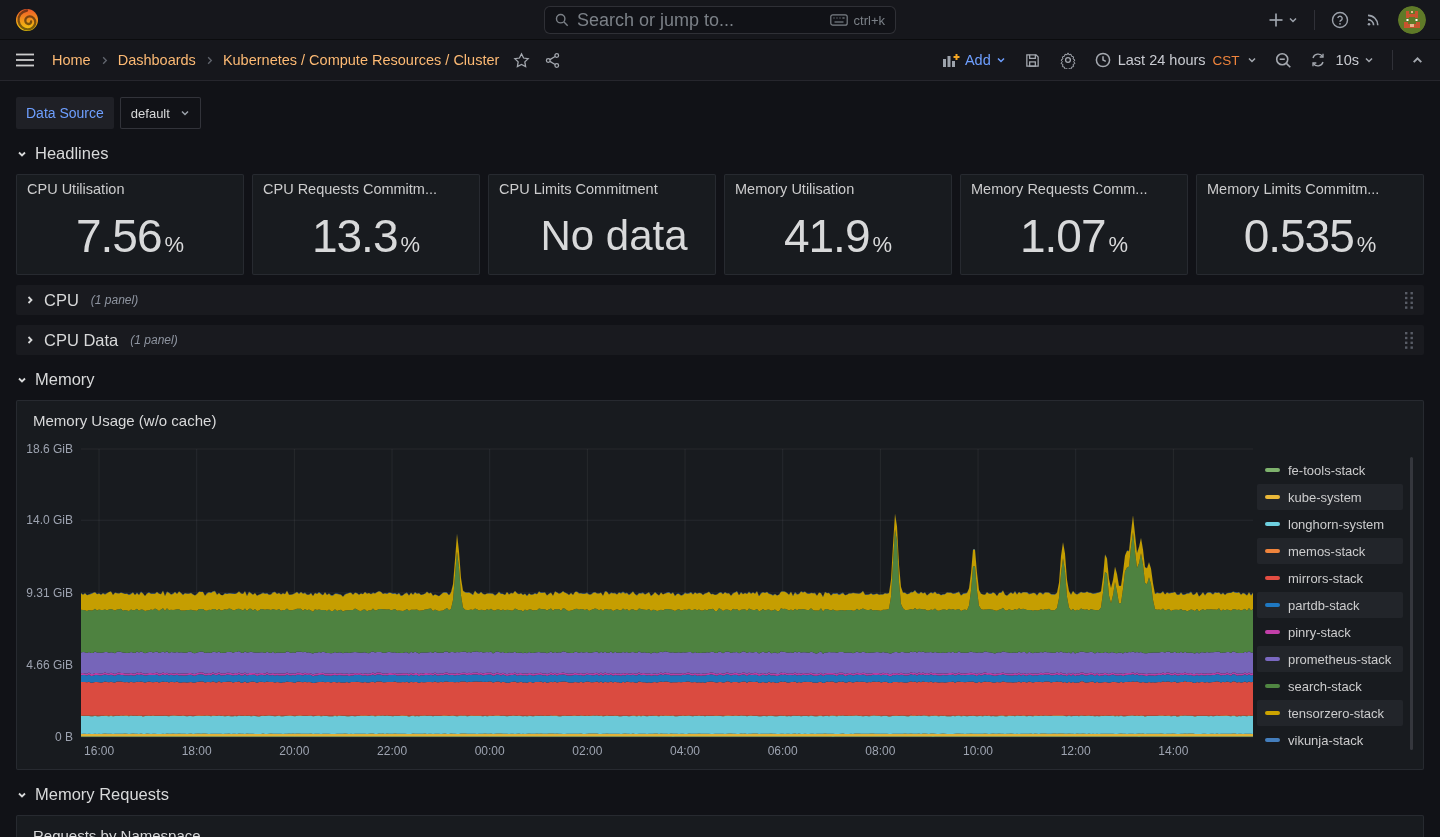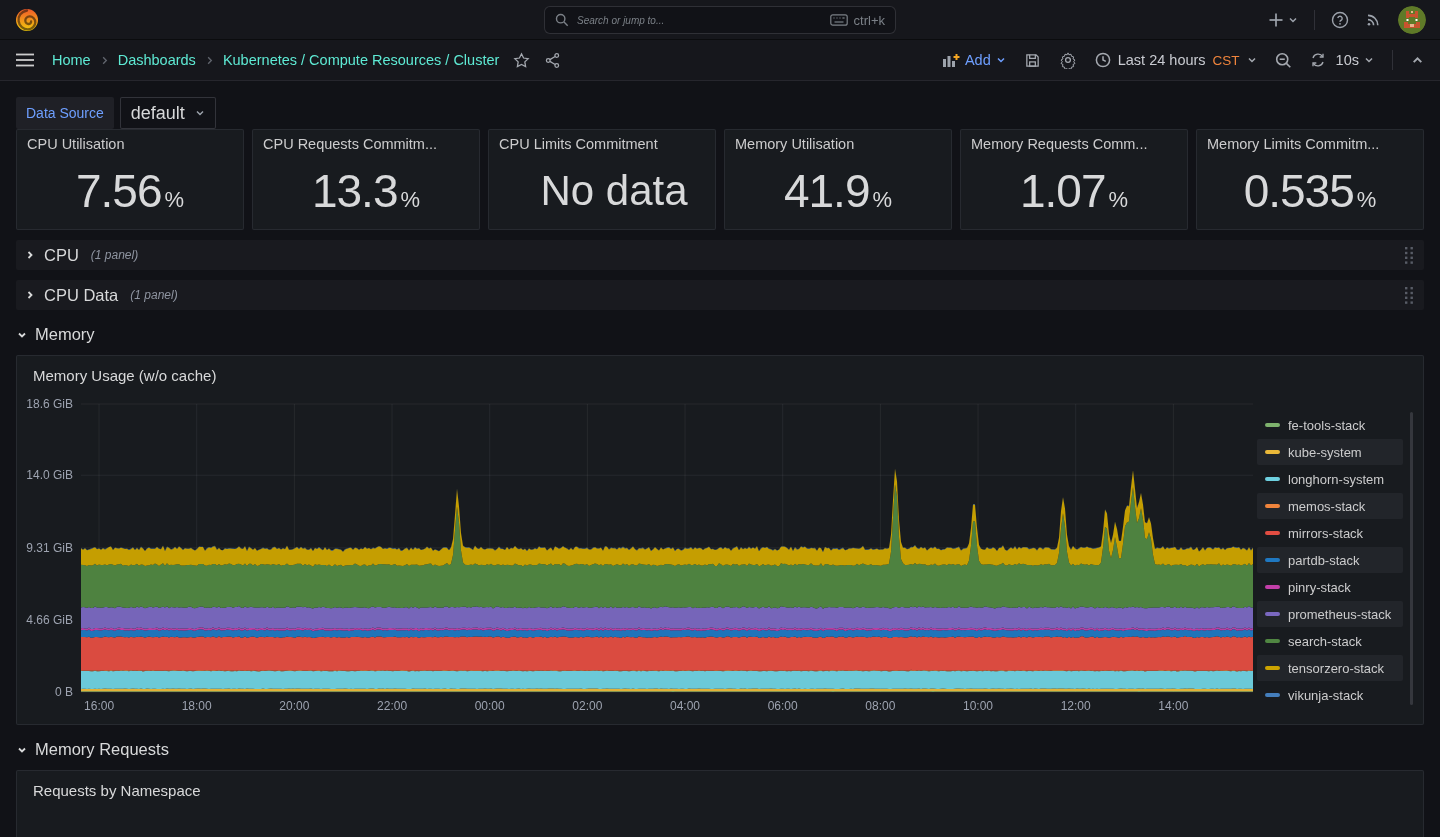--- a/index.html
+++ b/index.html
@@ -18,36 +18,36 @@
     border-bottom:1px solid #0b0c0e;
   }
   .logo { width:26px; height:26px; cursor:pointer; }
   .search-box {
     position:absolute; left:50%; top:6px; transform:translateX(-50%);
     width:352px; height:28px; background:#111217;
     border:1px solid rgba(204,204,220,0.16); border-radius:6px;
     display:flex; align-items:center; gap:8px; padding:0 10px;
     color:#7b8087; cursor:text;
   }
-  .search-box .placeholder { font-size:10px;font-style:italic; }
+  .search-box .placeholder { font-size:18px; }
   .search-shortcut { margin-left:auto; display:flex; align-items:center; gap:6px; font-size:13px; color:#7b8087; }
   .topbar-right { margin-left:auto; display:flex; align-items:center; gap:16px; color:#9da3ac; }
   .tb-btn { display:flex; align-items:center; gap:4px; cursor:pointer; background:none; border:none; color:#9da3ac; padding:0; }
   .v-divider { width:1px; height:20px; background:rgba(204,204,220,0.15); }
   .avatar { width:28px; height:28px; border-radius:50%; overflow:hidden; cursor:pointer; }
 
   
   .toolbar {
     height:41px; background:#16171c; display:flex; align-items:center;
     padding:0 16px 0 12px; border-bottom:1px solid rgba(204,204,220,0.09);
   }
   .hamburger { margin-right:14px; cursor:pointer; background:none; border:none; padding:4px; }
   .breadcrumbs { display:flex; align-items:center; list-style:none; margin:0; padding:0; gap:9px; }
   .breadcrumbs li { display:flex; align-items:center; gap:9px; }
-  .crumb { color:#5eead4; font-size:14.5px; cursor:pointer; }
+  .crumb { color:#fdba74; font-size:14.5px; cursor:pointer; }
   .title-actions { display:flex; align-items:center; gap:14px; margin-left:14px; }
   .icon-btn { background:none; border:none; padding:0; cursor:pointer; color:#a5a9b0; display:flex; align-items:center; }
   .toolbar-right { margin-left:auto; display:flex; align-items:center; gap:18px; color:#a5a9b0; font-size:14.5px; }
   .add-btn { display:flex; align-items:center; gap:5px; cursor:pointer; }
   .add-label { color:#6e9fff; font-weight:500; }
   .timepicker { display:flex; align-items:center; gap:7px; cursor:pointer; }
   .time-label { color:#c9cbd1; }
   .tz-label { color:#ef843c; font-weight:500; font-size:13.5px; }
   .refresh-group { display:flex; align-items:center; gap:10px; }
   .interval { display:flex; align-items:center; gap:5px; cursor:pointer; color:#c9cbd1; }
@@ -56,21 +56,21 @@
   .content { padding:16px; }
   .var-row { display:flex; align-items:center; gap:6px; }
   .var-label {
     height:32px; display:flex; align-items:center; padding:0 10px;
     background:rgba(204,204,220,0.08); border-radius:2px;
     color:#6e9fff; font-size:14px; cursor:pointer;
   }
   .var-value {
     height:32px; display:flex; align-items:center; gap:10px; padding:0 10px;
     border:1px solid rgba(204,204,220,0.18); border-radius:2px;
-    background:#111217; color:#d8d9da; font-size:18px; cursor:pointer;
+    background:#111217; color:#d8d9da; font-size:13px; cursor:pointer;
   }
 
   .section-header { display:flex; align-items:center; gap:7px; margin:15px 0 11px 0; cursor:pointer; }
   .section-header .sec-title { font-size:16.5px; font-weight:500; color:#d8d9da; }
   .sec-count { font-size:12px; font-style:italic; color:#8e94a0; margin-left:4px; }
 
   .stats-grid { display:grid; grid-template-columns:repeat(6,1fr); gap:8px; height:101px; }
   .stat-panel {
     position:relative; background:#181b1f; border:1px solid rgba(204,204,220,0.09);
     border-radius:2px; padding:6px 10px; overflow:hidden;
@@ -341,20 +341,26 @@
     <div class="var-row">
       <div class="var-label">Data Source</div>
       <div class="var-value">
         <span>default</span>
         <svg width="10" height="10" viewBox="0 0 10 10" fill="none" stroke="#9da3ac" stroke-width="1.5">
             <polyline points="2,3.5 5,6.5 8,3.5"></polyline>
           </svg>
       </div>
     </div>
 
+    <div class="section-header">
+      <svg width="12" height="12" viewBox="0 0 12 12" fill="none" stroke="#d8d9da" stroke-width="1.8">
+          <polyline points="3,4.5 6,7.5 9,4.5"></polyline>
+        </svg>
+      <span class="sec-title">Headlines</span>
+    </div>
 
     <div class="stats-grid" id="stats">
         <div class="stat-panel">
           <div class="stat-title">CPU Utilisation</div>
           <div class="stat-value-wrap">
             <span class="stat-value">7.56</span>
             <span class="stat-suffix">%</span>
           </div>
         </div>
         <div class="stat-panel">

